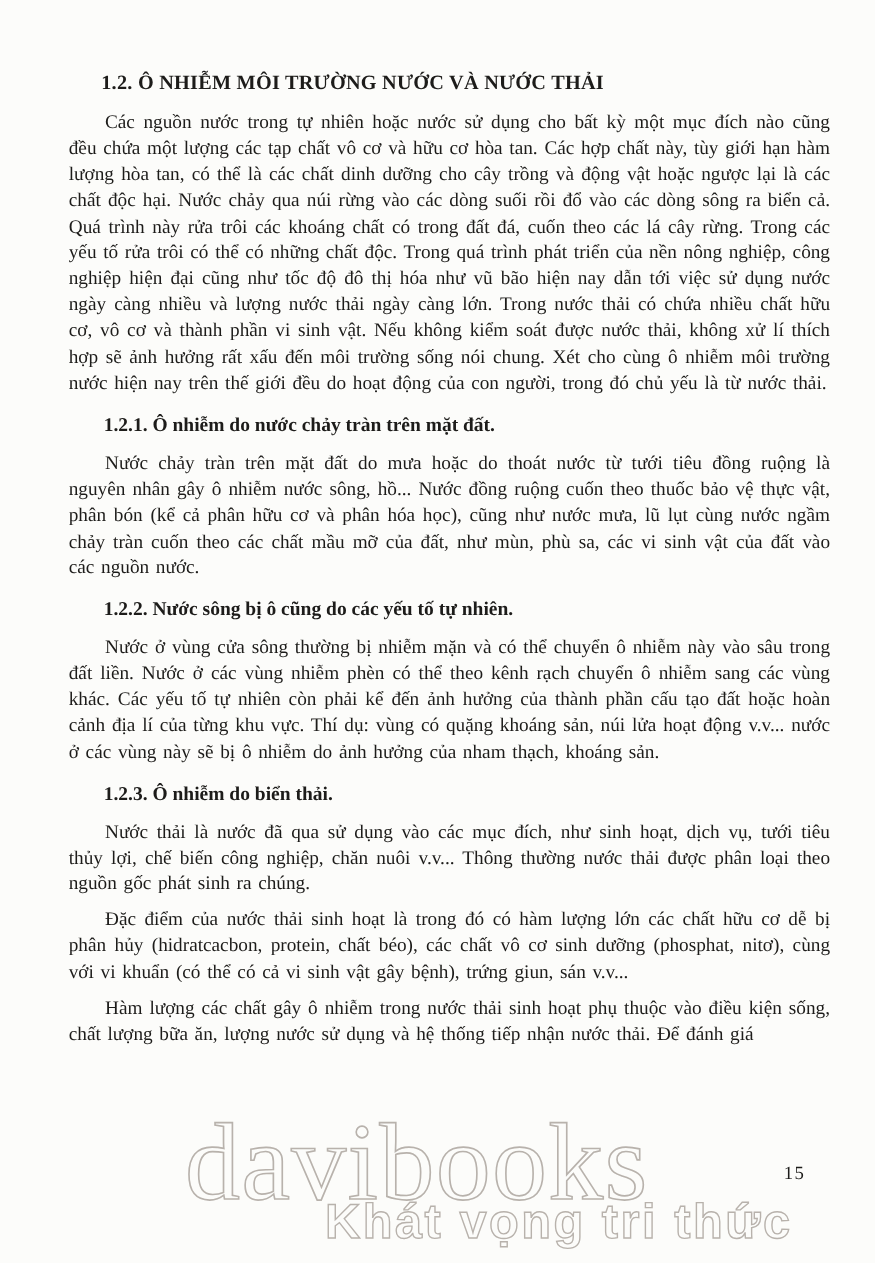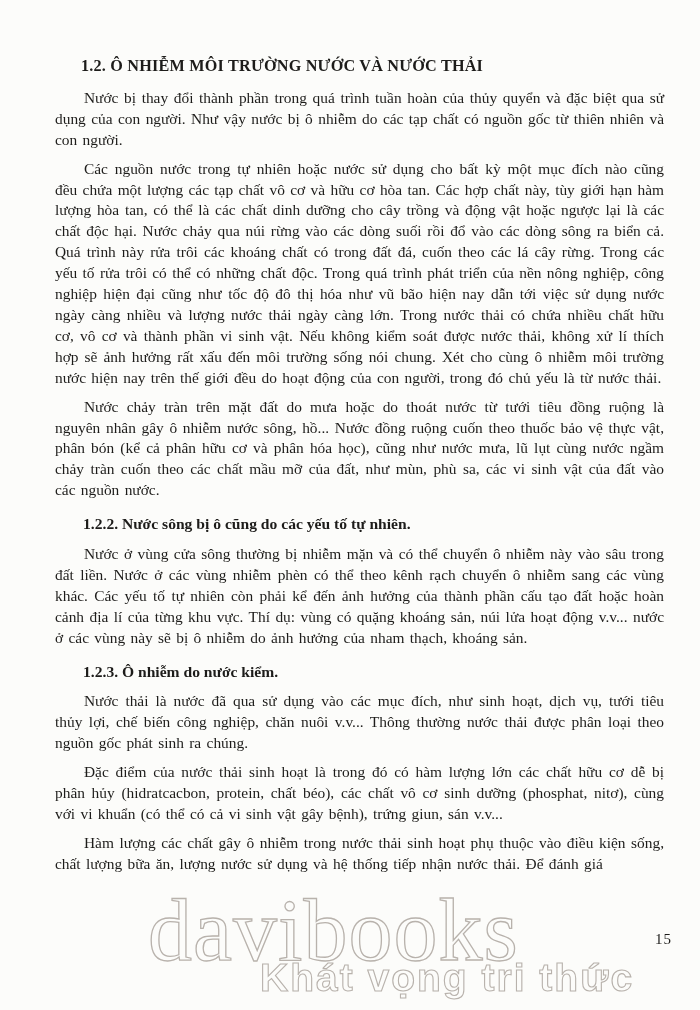--- a/index.html
+++ b/index.html
@@ -49,21 +49,20 @@
     word-spacing: 1.5px;
   }
   .lead-italic { font-style: italic; }
   .page-number {
     position: absolute;
     z-index: 2;
     top: 931px;
     left: 627px;
     font-size: 15px;
     letter-spacing: 1px;
-    margin-left: 28px;
   }
   .watermark {
     position: absolute;
     z-index: 1;
     left: 0; top: 0; width: 700px; height: 785px;
     pointer-events: none;
   }
   .wm-brand {
     position: absolute;
     left: 148px;
@@ -93,29 +92,29 @@
 <div class="page">
 
   <div class="watermark">
     <div class="wm-brand">davibooks</div>
     <div class="wm-slogan">Khát vọng tri thức</div>
   </div>
 
   <div class="content">
     <h1 class="sec-title">1.2. Ô NHIỄM MÔI TRƯỜNG NƯỚC VÀ NƯỚC THẢI</h1>
 
-    <p class="body-para">Nước bị thay đổi thành phần trong quá trình tuần hoàn của thủy quyển và đặc biệt qua sử dụng của con người. Như vậy nước bị ô nhiễm do các tạp chất có nguồn gốc từ thiên nhiên và con người.</p>
     <p class="body-para">Các nguồn nước trong tự nhiên hoặc nước sử dụng cho bất kỳ một mục đích nào cũng đều chứa một lượng các tạp chất vô cơ và hữu cơ hòa tan. Các hợp chất này, tùy giới hạn hàm lượng hòa tan, có thể là các chất dinh dưỡng cho cây trồng và động vật hoặc ngược lại là các chất độc hại. Nước chảy qua núi rừng vào các dòng suối rồi đổ vào các dòng sông ra biển cả. Quá trình này rửa trôi các khoáng chất có trong đất đá, cuốn theo các lá cây rừng. Trong các yếu tố rửa trôi có thể có những chất độc. Trong quá trình phát triển của nền nông nghiệp, công nghiệp hiện đại cũng như tốc độ đô thị hóa như vũ bão hiện nay dẫn tới việc sử dụng nước ngày càng nhiều và lượng nước thải ngày càng lớn. Trong nước thải có chứa nhiều chất hữu cơ, vô cơ và thành phần vi sinh vật. Nếu không kiểm soát được nước thải, không xử lí thích hợp sẽ ảnh hưởng rất xấu đến môi trường sống nói chung. Xét cho cùng ô nhiễm môi trường nước hiện nay trên thế giới đều do hoạt động của con người, trong đó chủ yếu là từ nước thải.</p>
 
+    <h2 class="sub-title">1.2.1. Ô nhiễm do nước chảy tràn trên mặt đất.</h2>
     <p class="body-para">Nước chảy tràn trên mặt đất do mưa hoặc do thoát nước từ tưới tiêu đồng ruộng là nguyên nhân gây ô nhiễm nước sông, hồ... Nước đồng ruộng cuốn theo thuốc bảo vệ thực vật, phân bón (kể cả phân hữu cơ và phân hóa học), cũng như nước mưa, lũ lụt cùng nước ngầm chảy tràn cuốn theo các chất mầu mỡ của đất, như mùn, phù sa, các vi sinh vật của đất vào các nguồn nước.</p>
 
     <h2 class="sub-title">1.2.2. Nước sông bị ô cũng do các yếu tố tự nhiên.</h2>
     <p class="body-para">Nước ở vùng cửa sông thường bị nhiễm mặn và có thể chuyển ô nhiễm này vào sâu trong đất liền. Nước ở các vùng nhiễm phèn có thể theo kênh rạch chuyển ô nhiễm sang các vùng khác. Các yếu tố tự nhiên còn phải kể đến ảnh hưởng của thành phần cấu tạo đất hoặc hoàn cảnh địa lí của từng khu vực. Thí dụ: vùng có quặng khoáng sản, núi lửa hoạt động v.v... nước ở các vùng này sẽ bị ô nhiễm do ảnh hưởng của nham thạch, khoáng sản.</p>
 
-    <h2 class="sub-title">1.2.3. Ô nhiễm do nước kiểm.</h2>
+    <h2 class="sub-title">1.2.3. Ô nhiễm do biển thải.</h2>
     <p class="body-para">Nước thải là nước đã qua sử dụng vào các mục đích, như sinh hoạt, dịch vụ, tưới tiêu thủy lợi, chế biến công nghiệp, chăn nuôi v.v... Thông thường nước thải được phân loại theo nguồn gốc phát sinh ra chúng.</p>
 
 
     <p class="body-para">Đặc điểm của nước thải sinh hoạt là trong đó có hàm lượng lớn các chất hữu cơ dễ bị phân hủy (hidratcacbon, protein, chất béo), các chất vô cơ sinh dưỡng (phosphat, nitơ), cùng với vi khuẩn (có thể có cả vi sinh vật gây bệnh), trứng giun, sán v.v...</p>
     <p class="body-para">Hàm lượng các chất gây ô nhiễm trong nước thải sinh hoạt phụ thuộc vào điều kiện sống, chất lượng bữa ăn, lượng nước sử dụng và hệ thống tiếp nhận nước thải. Để đánh giá</p>
   </div>
 
   <div class="page-number">15</div>
 
 </div>

